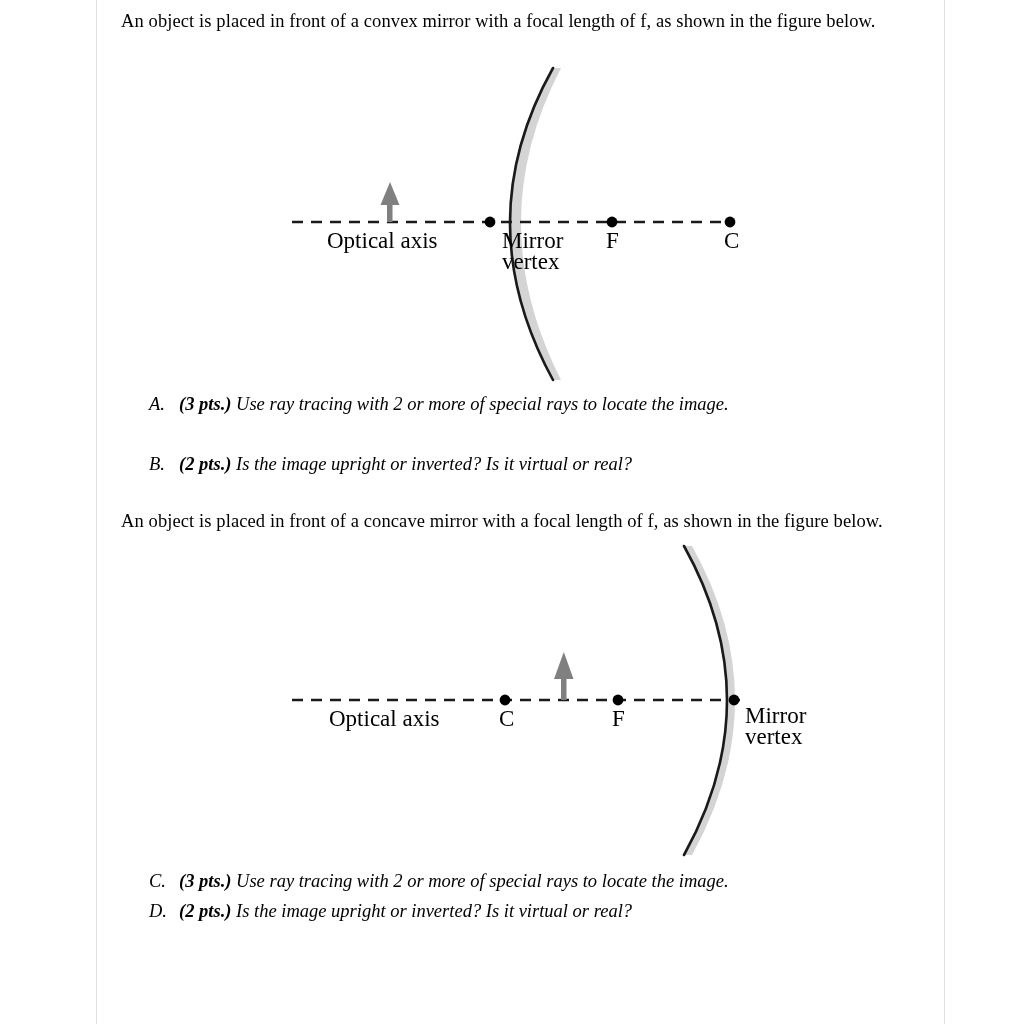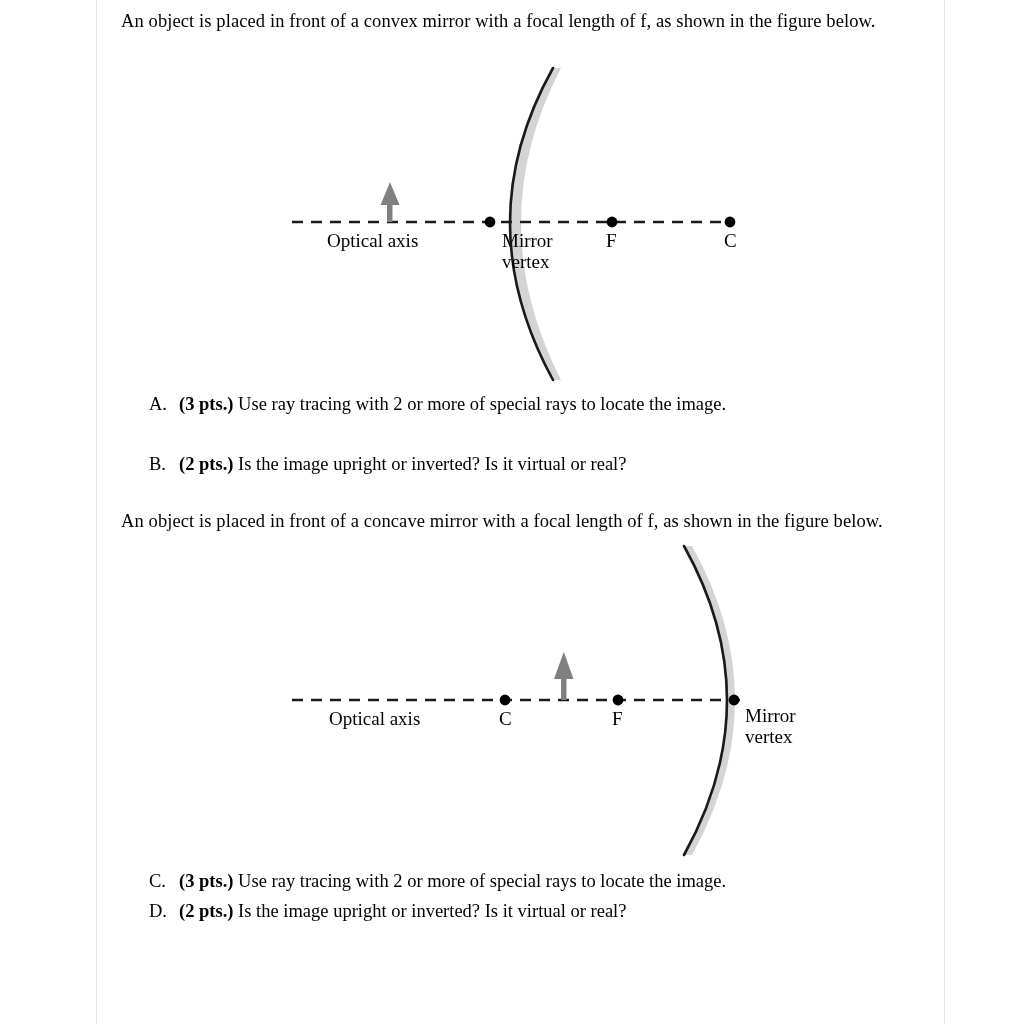--- a/index.html
+++ b/index.html
@@ -41,20 +41,21 @@
   }
   .prose-1 { left: 121px; top: 8px;  width: 770px; }
   .prose-2 { left: 121px; top: 508px; width: 775px; }
 
   
   .item {
     position: absolute;
     font-size: 18.5px;
     line-height: 24px;
     white-space: nowrap;
+    font-style: italic;
   }
   .item .letter {
     display: inline-block;
     width: 30px;
   }
   .item .pts { font-weight: bold; }
 
   .item-a { left: 149px; top: 392px; }
   .item-b { left: 149px; top: 424px; margin-top: 28px; }
   .item-c { left: 149px; top: 869px; }
@@ -64,21 +65,21 @@
   .figure {
     position: absolute;
   }
   .figure svg { display: block; }
 
   .fig-convex  { left: 270px; top: 55px;  width: 520px; height: 340px; }
   .fig-concave { left: 270px; top: 532px; width: 560px; height: 335px; }
 
   .fig-label {
     position: absolute;
-    font-size: 19px;
+    font-size: 23px;
     line-height: 21px;
     white-space: nowrap;
   }
 
   
   .lbl-optaxis-1 { left: 327px; top: 230px; }
   .lbl-mirror-1  { left: 502px; top: 230px; }
   .lbl-f-1       { left: 606px; top: 230px; }
   .lbl-c-1       { left: 724px; top: 230px; }
 

